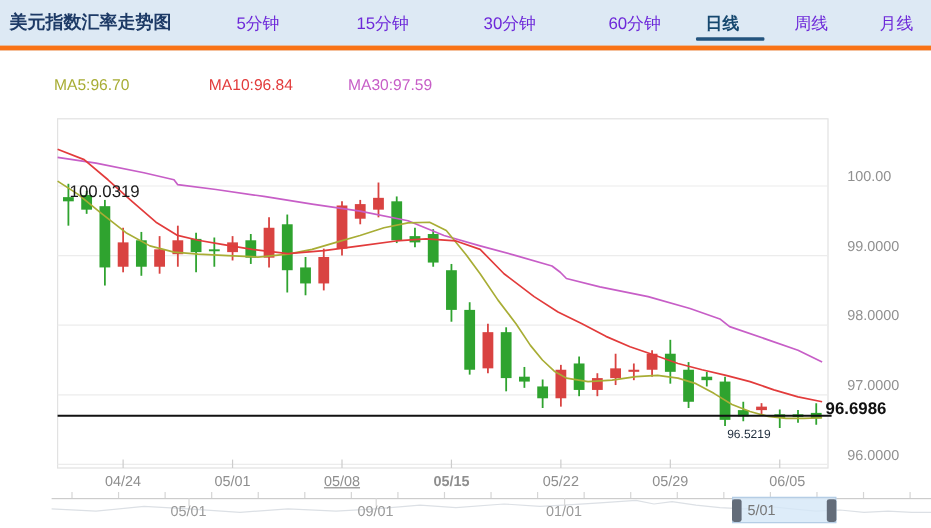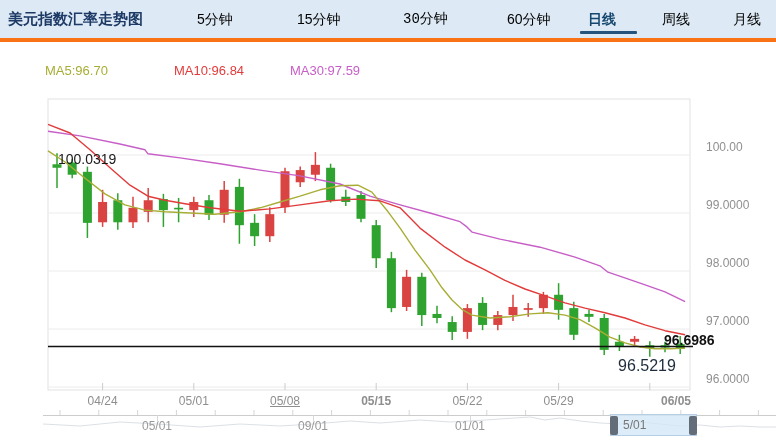--- a/index.html
+++ b/index.html
@@ -15,21 +15,21 @@
   .topbar{
     position:absolute;left:0;top:0;width:776px;height:38px;
     background:#dde9f4;border-bottom:4px solid #f97316;
   }
   .title{
     position:absolute;left:8px;top:0;height:38px;line-height:38px;
     font-size:15px;font-weight:bold;color:#1d3a66;white-space:nowrap;
   }
   .tab{
     position:absolute;top:0;height:38px;line-height:38px;
-    font-size:14px;color:#000000;cursor:pointer;white-space:nowrap;
+    font-size:14px;color:#6d28d9;cursor:pointer;white-space:nowrap;
   }
   .tab.active{color:#16486f;font-weight:bold;}
   .tab-underline{
     position:absolute;top:31px;height:3px;background:#24547e;border-radius:1px;
   }
 
   
   .ma{position:absolute;top:63px;font-size:13px;white-space:nowrap;}
   .ma5{left:45px;color:#a8ad35;}
   .ma10{left:174px;color:#e23b3b;}
@@ -39,25 +39,25 @@
   #chart-svg{position:absolute;left:0;top:0;}
   .ylabel{
     position:absolute;left:706px;width:66px;height:13px;line-height:13px;
     font-size:12px;color:#909090;white-space:nowrap;
   }
   .xlabel{
     position:absolute;top:394px;width:60px;text-align:center;
     font-size:12px;color:#8e8e8e;
   }
   .price-label{
-    position:absolute;left:664px;top:332px;font-size:14px;font-weight:bold;color:#111111;
+    position:absolute;left:688px;top:332px;font-size:14px;font-weight:bold;color:#111111;
   }
   .anno-high{position:absolute;left:58px;top:151px;font-size:14px;color:#1a1a1a;}
-  .anno-low{position:absolute;left:606px;top:357px;width:82px;text-align:center;
-            font-size:16px;color:#1e2c3c;}
+  .anno-low{position:absolute;left:606px;top:357px;width:82px;text-align:left;
+            font-size:10px;color:#1e2c3c;}
 
   
   .nav-border{position:absolute;left:43px;top:415px;width:733px;height:1px;background:#cccccc;}
   .nav-label{position:absolute;top:419px;width:60px;text-align:center;font-size:12px;color:#999999;}
   .nav-tick{position:absolute;width:1px;background:#d8d8d8;}
   .nav-selection{
     position:absolute;top:414px;height:22px;
     background:rgba(213,231,248,0.8);border:1px solid #b5cde5;box-sizing:border-box;
   }
   .nav-handle{
@@ -70,21 +70,21 @@
 </head>
 <body>
 
 <div id="stage">
 
   <div class="topbar">
     <div class="title">美元指数汇率走势图</div>
     <div id="tabs">
         <div class="tab" style="left: 197px;">5分钟</div>
         <div class="tab" style="left: 297px;">15分钟</div>
-        <div class="tab" style="left: 403px; font-family: Liberation Mono, monospace;">30分钟</div>
+        <div class="tab" style="left: 403px;">30分钟</div>
         <div class="tab" style="left: 507px;">60分钟</div>
         <div class="tab active" style="left: 588px;">日线</div>
         <div class="tab-underline" style="left: 580px; width: 57px; background: rgb(36, 84, 126);"></div>
         <div class="tab" style="left: 662px;">周线</div>
         <div class="tab" style="left: 733px;">月线</div>
       </div>
   </div>
 
   <div class="ma ma5">MA5:96.70</div>
   <div class="ma ma10">MA10:96.84</div>
@@ -201,21 +201,21 @@
       <div class="ylabel" style="top: 315px;">97.0000</div>
       <div class="ylabel" style="top: 373px;">96.0000</div>
     </div>
   <div id="xlabels">
       <div class="xlabel" style="left: 72.6px; text-align: center;">04/24</div>
       <div class="xlabel" style="left: 163.8px;">05/01</div>
       <div class="xlabel" style="left: 255px; text-decoration: underline;">05/08</div>
       <div class="xlabel" style="left: 346.2px; font-weight: bold;">05/15</div>
       <div class="xlabel" style="left: 437.4px;">05/22</div>
       <div class="xlabel" style="left: 528.6px;">05/29</div>
-      <div class="xlabel" style="left: 646px; font-weight: bold;">06/05</div>
+      <div class="xlabel" style="left: 626px;">06/05</div>
     </div>
   <div class="price-label">96.6986</div>
   <div class="anno-high">100.0319</div>
   <div class="anno-low">96.5219</div>
 
   <div id="navigator">
     <div class="nav-border"></div>
     <svg id="nav-svg" width="776" height="440" style="position:absolute;left:0;top:0;pointer-events:none;">
         <polyline points="43,424 80,426 120,422 157,424 200,427 240,424 280,426 313,424 350,421 380,423 420,420 450,422 470,421 500,419 530,417 545,420 560,418 580,421 600,423 620,424 640,422 660,424 680,426 700,425 720,427 740,426 760,427 776,427" fill="none" stroke="#dce0e5" stroke-width="1"></polyline>
         <line x1="60" y1="410" x2="60" y2="415" stroke="#d5d5d5" stroke-width="1"></line>

